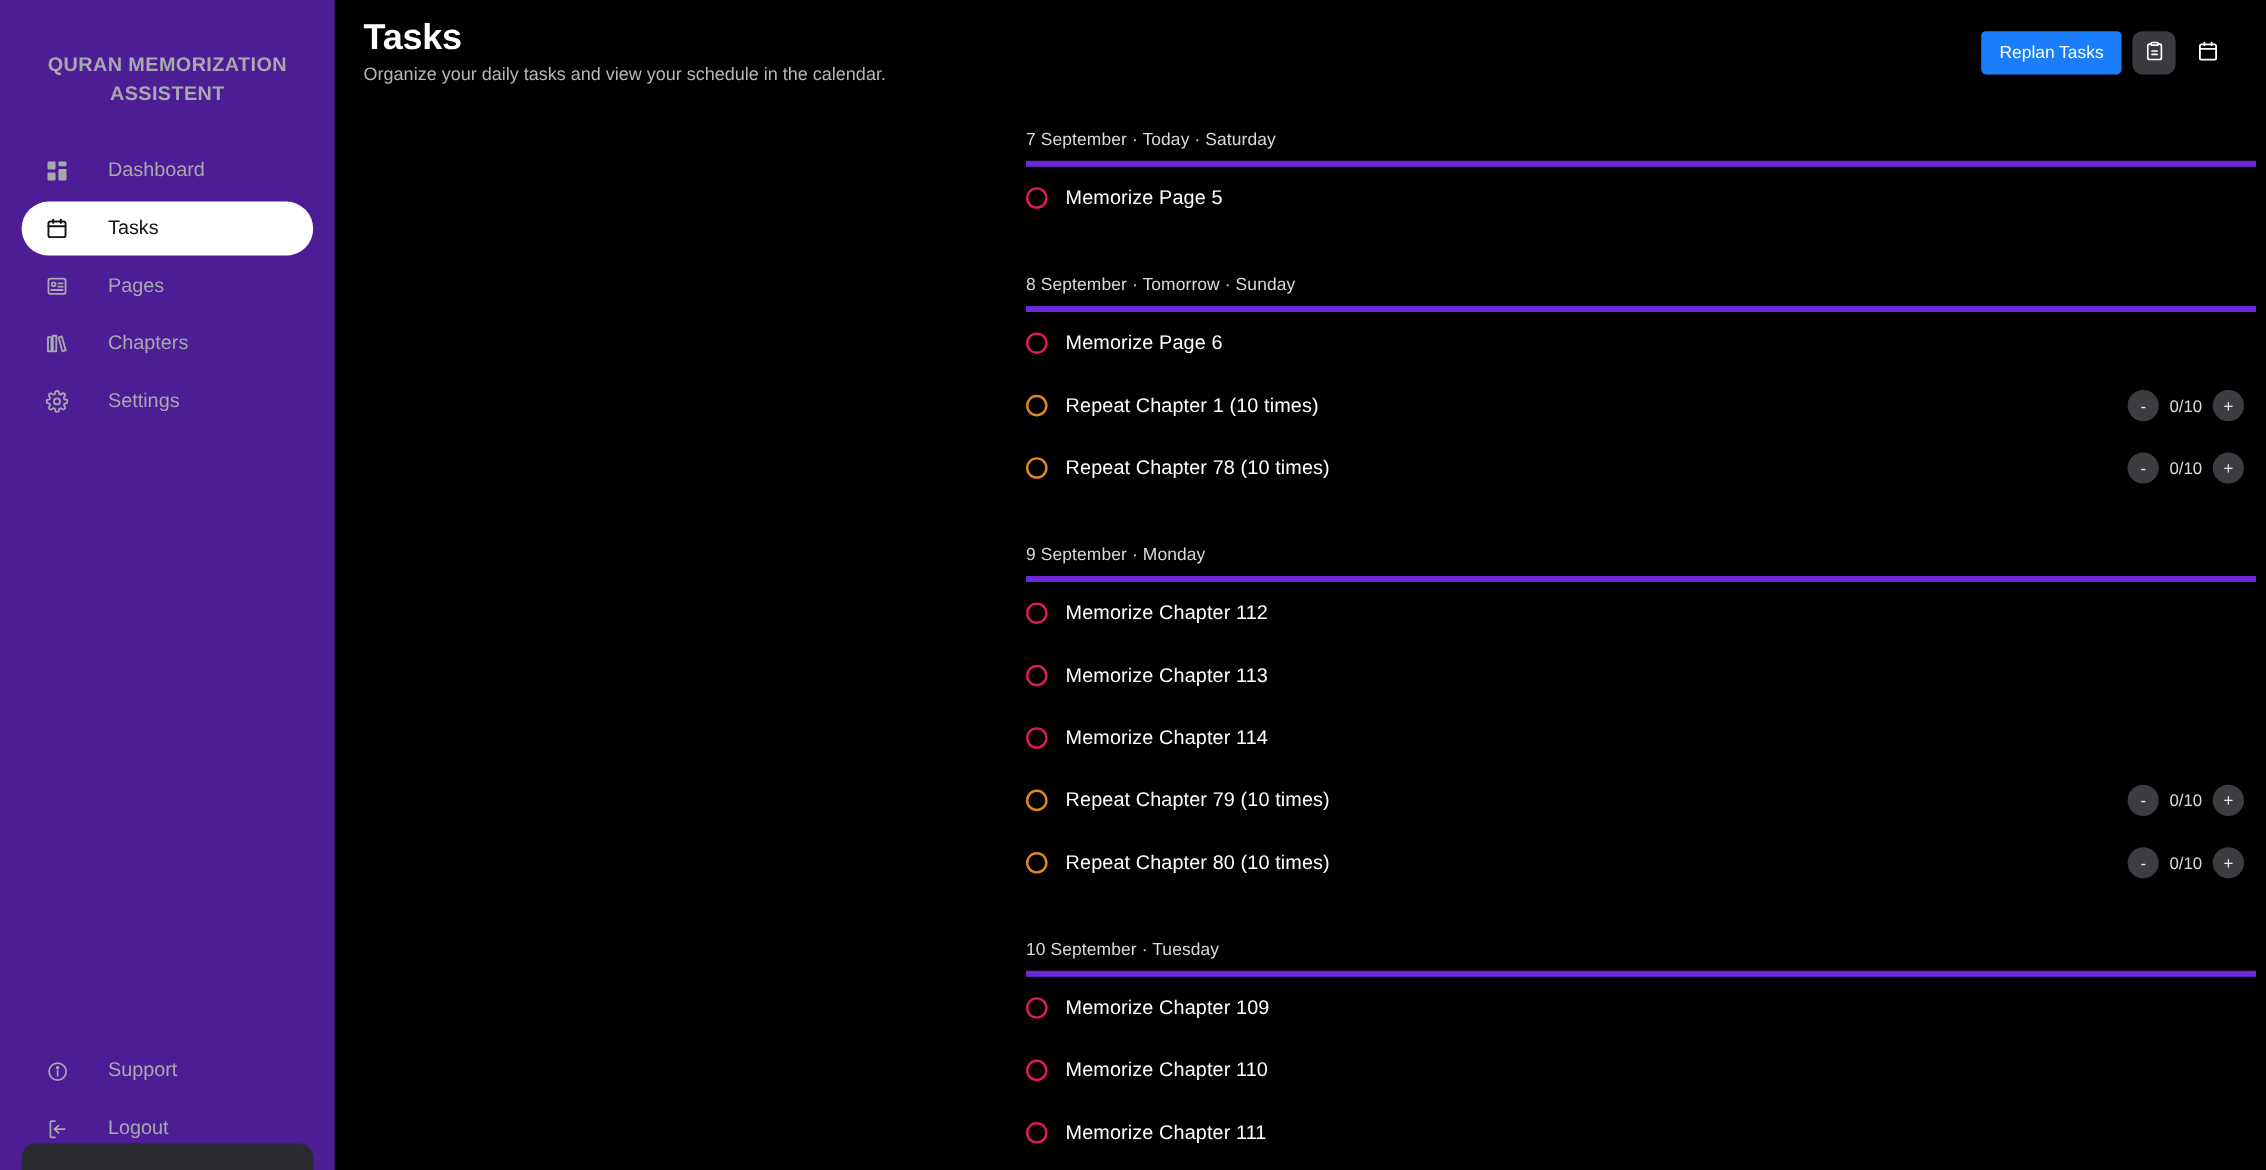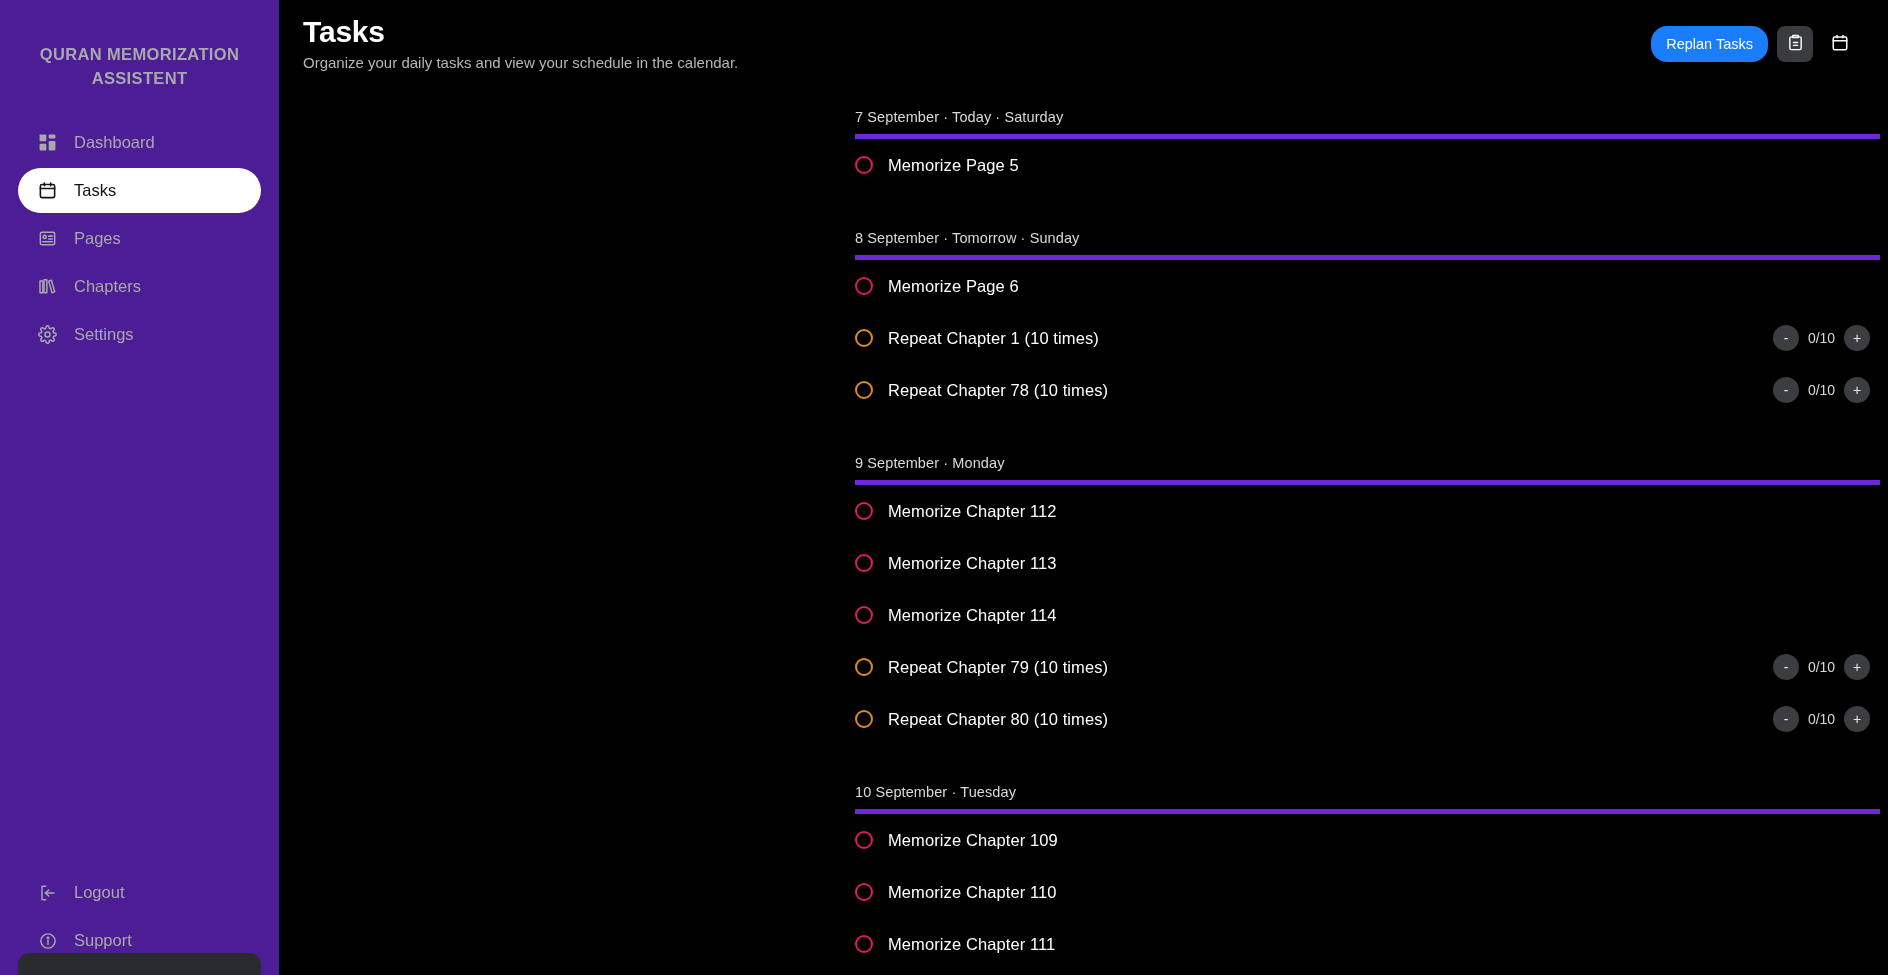--- a/index.html
+++ b/index.html
@@ -48,21 +48,21 @@
     margin-top: 30px;
     padding: 0 18px;
     display: flex;
     flex-direction: column;
     gap: 3px;
   }
 
   .nav-item {
     display: flex;
     align-items: center;
-    gap: 16px;
+    gap: 32px;
     height: 45px;
     padding: 0 19px;
     border-radius: 999px;
     color: #a8a9ad;
     font-size: 16.5px;
     cursor: pointer;
     user-select: none;
   }
 
   .nav-item.active {
@@ -140,21 +140,21 @@
     display: flex;
     align-items: center;
     gap: 9px;
     padding-top: 13px;
   }
 
   .btn-primary {
     background: #1a7dfa;
     color: #ffffff;
     border: none;
-    border-radius: 16px;
+    border-radius: 4px;
     height: 36px;
     padding: 0 15px;
     font-size: 14.5px;
     font-family: inherit;
     font-weight: 500;
     cursor: pointer;
     white-space: nowrap;
   }
 
   .btn-icon {
@@ -323,36 +323,36 @@
           <span>Settings</span>
         </div>
       </nav>
 
     <div class="sidebar-spacer"></div>
 
     <div class="nav-bottom" id="nav-bottom">
         <div class="nav-item">
           <span class="nav-icon">
             <svg width="18" height="18" viewBox="0 0 24 24" fill="none" stroke="currentColor" stroke-width="1.9" stroke-linecap="round" stroke-linejoin="round">
+              <circle cx="12" cy="12" r="9.5"></circle>
+              <line x1="12" y1="11" x2="12" y2="16.5"></line>
+              <circle cx="12" cy="7.8" r="1"></circle>
+            </svg>
+          </span>
+          <span>Support</span>
+        </div>
+        <div class="nav-item">
+          <span class="nav-icon">
+            <svg width="18" height="18" viewBox="0 0 24 24" fill="none" stroke="currentColor" stroke-width="1.9" stroke-linecap="round" stroke-linejoin="round">
               <path d="M9 3H5a1 1 0 0 0-1 1v16a1 1 0 0 0 1 1h4"></path>
               <polyline points="13 16 8.5 12 13 8"></polyline>
               <line x1="20" y1="12" x2="8.5" y2="12"></line>
             </svg>
           </span>
           <span>Logout</span>
-        </div>
-        <div class="nav-item">
-          <span class="nav-icon">
-            <svg width="18" height="18" viewBox="0 0 24 24" fill="none" stroke="currentColor" stroke-width="1.9" stroke-linecap="round" stroke-linejoin="round">
-              <circle cx="12" cy="12" r="9.5"></circle>
-              <line x1="12" y1="11" x2="12" y2="16.5"></line>
-              <circle cx="12" cy="7.8" r="1"></circle>
-            </svg>
-          </span>
-          <span>Support</span>
         </div>
       </div>
 
     <div class="ghost-card"></div>
   </aside>
 
   <main class="main">
 
     <div class="page-header">
       <div>

